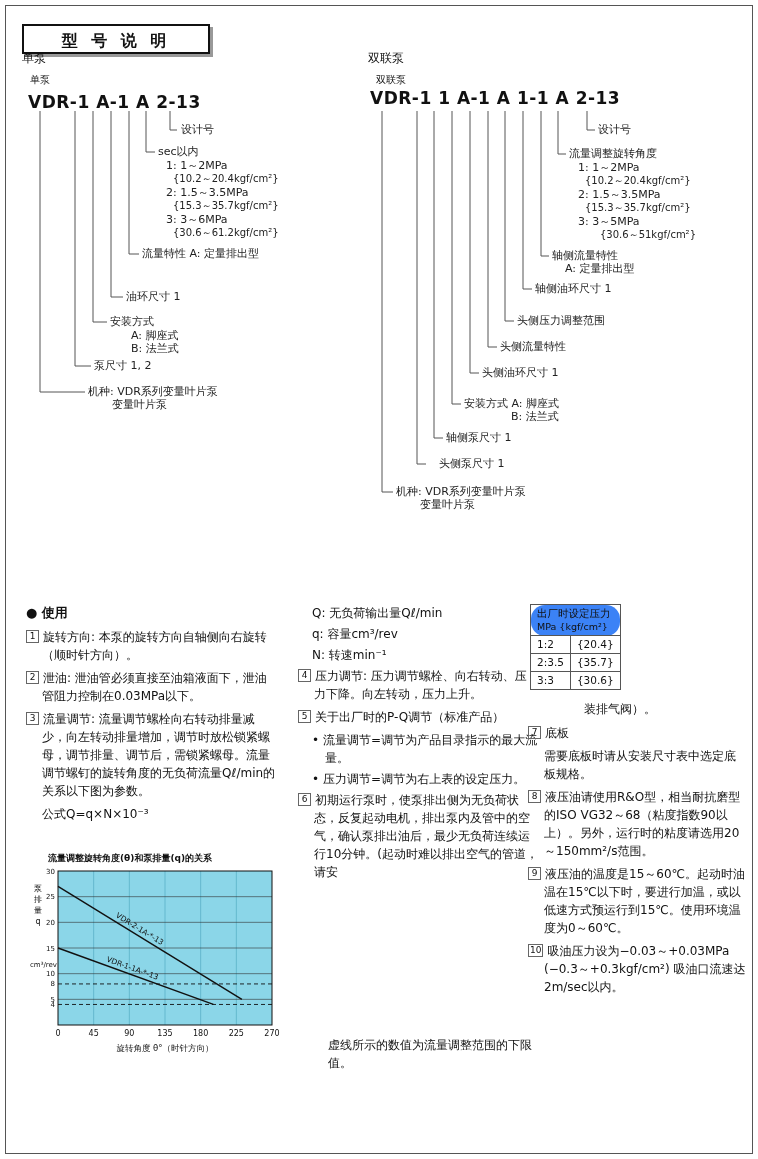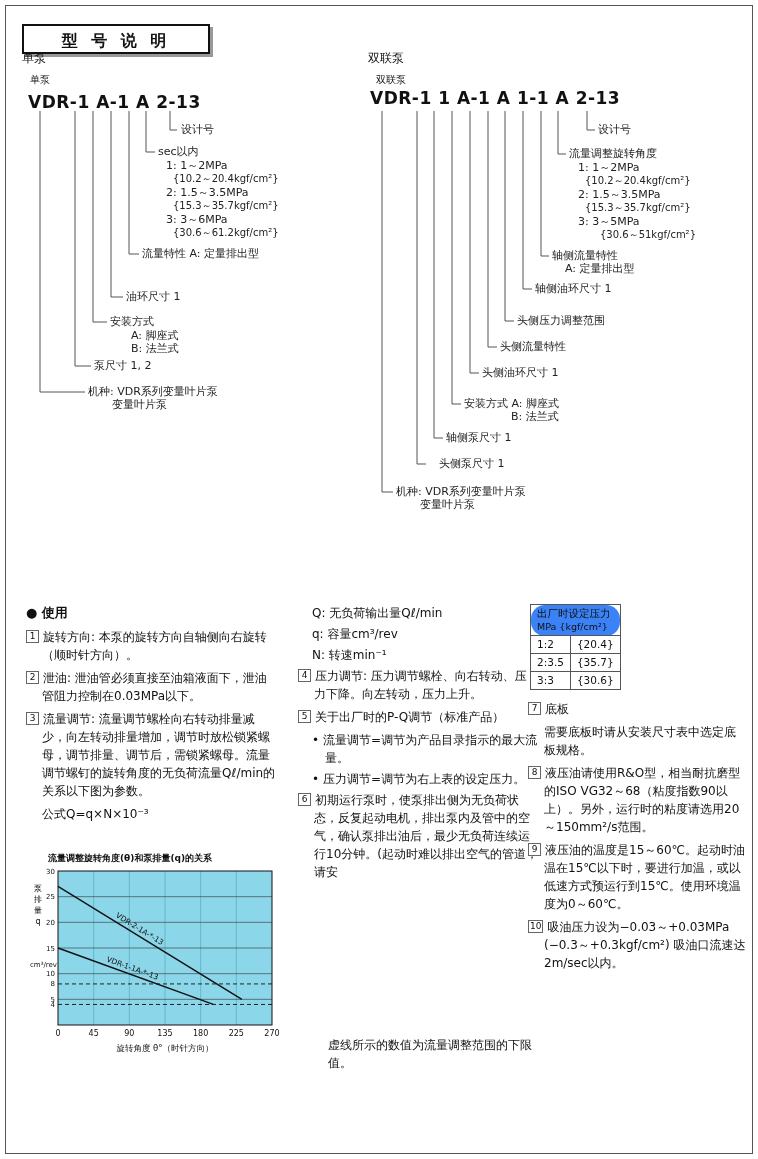--- a/index.html
+++ b/index.html
@@ -194,20 +194,21 @@
       <tr>
             <td>2:3.5</td>
             <td>{35.7}</td>
           </tr>
       <tr>
             <td>3:3</td>
             <td>{30.6}</td>
           </tr>
     </tbody>
       </table>
+    <p class="cont">装排气阀）。</p>
     <p><span class="num">7</span><span>底板</span></p>
     <p class="noind">需要底板时请从安装尺寸表中选定底板规格。</p>
     <p><span class="num">8</span><span>液压油请使用R&amp;O型，相当耐抗磨型的ISO VG32～68（粘度指数90以上）。另外，运行时的粘度请选用20～150mm²/s范围。</span></p>
     <p><span class="num">9</span><span>液压油的温度是15～60℃。起动时油温在15℃以下时，要进行加温，或以低速方式预运行到15℃。使用环境温度为0～60℃。</span></p>
     <p><span class="num">10</span><span>吸油压力设为−0.03～+0.03MPa (−0.3～+0.3kgf/cm²) 吸油口流速达2m/sec以内。</span></p>
   </div>
 
   <div class="note">
     <p>虚线所示的数值为流量调整范围的下限值。</p>
   </div>

